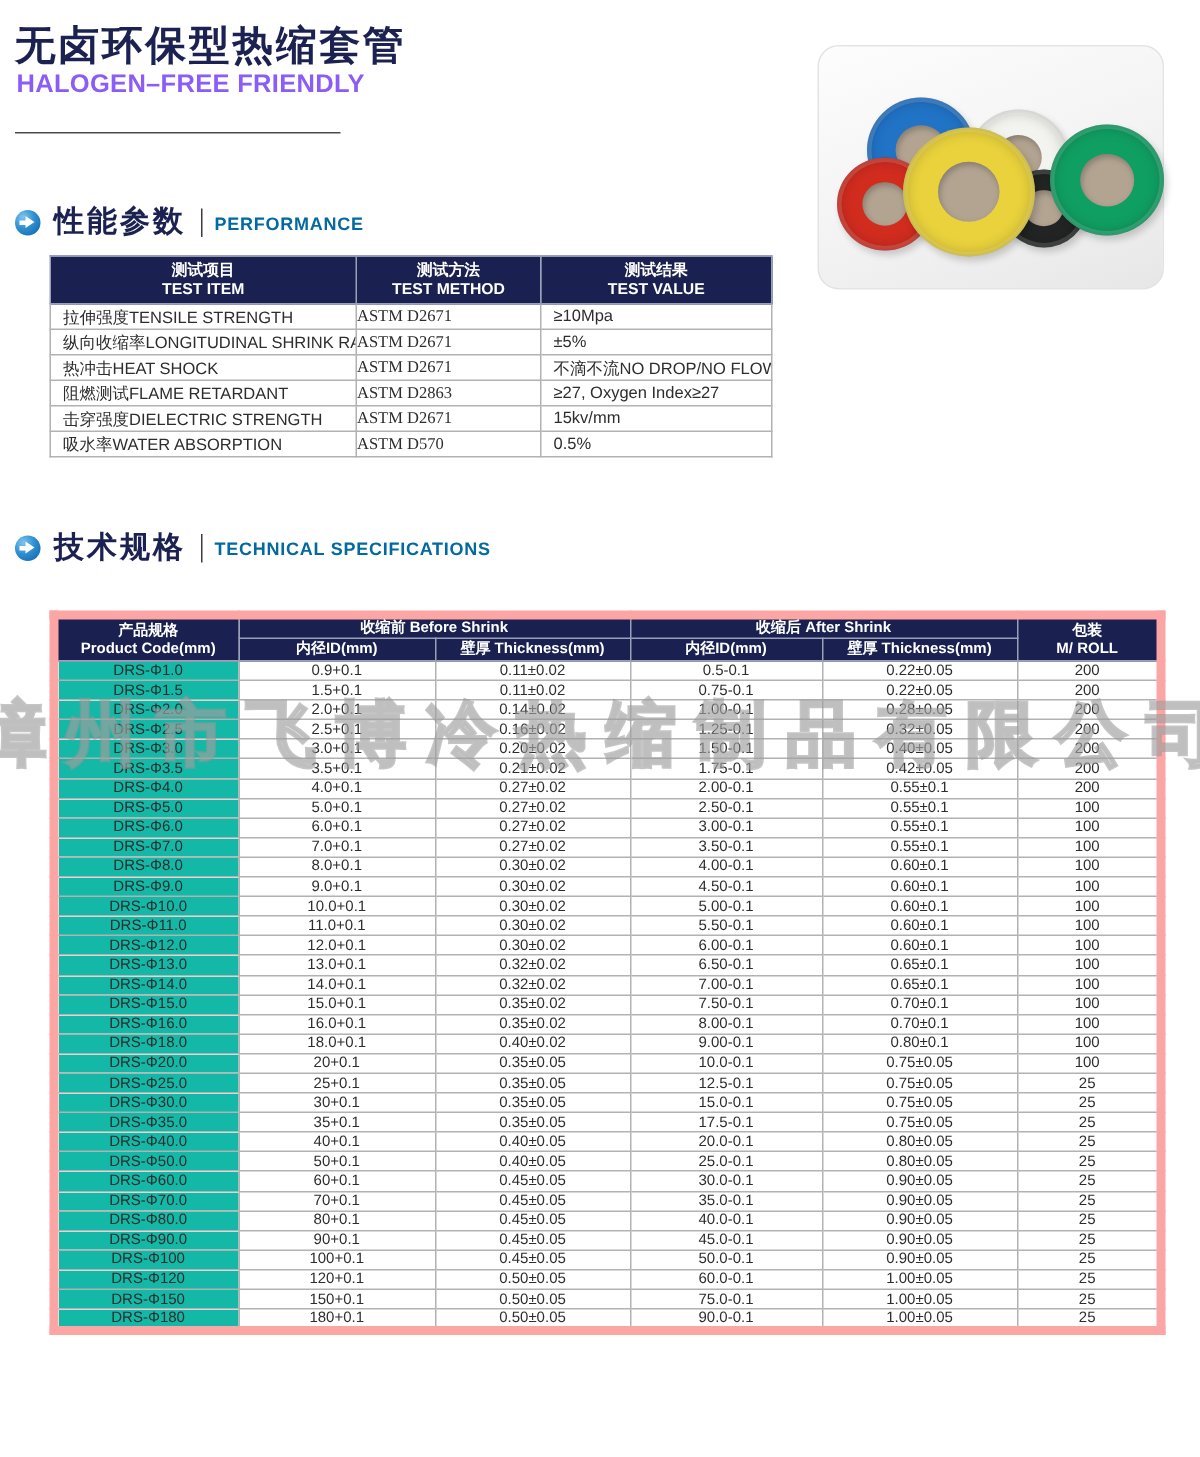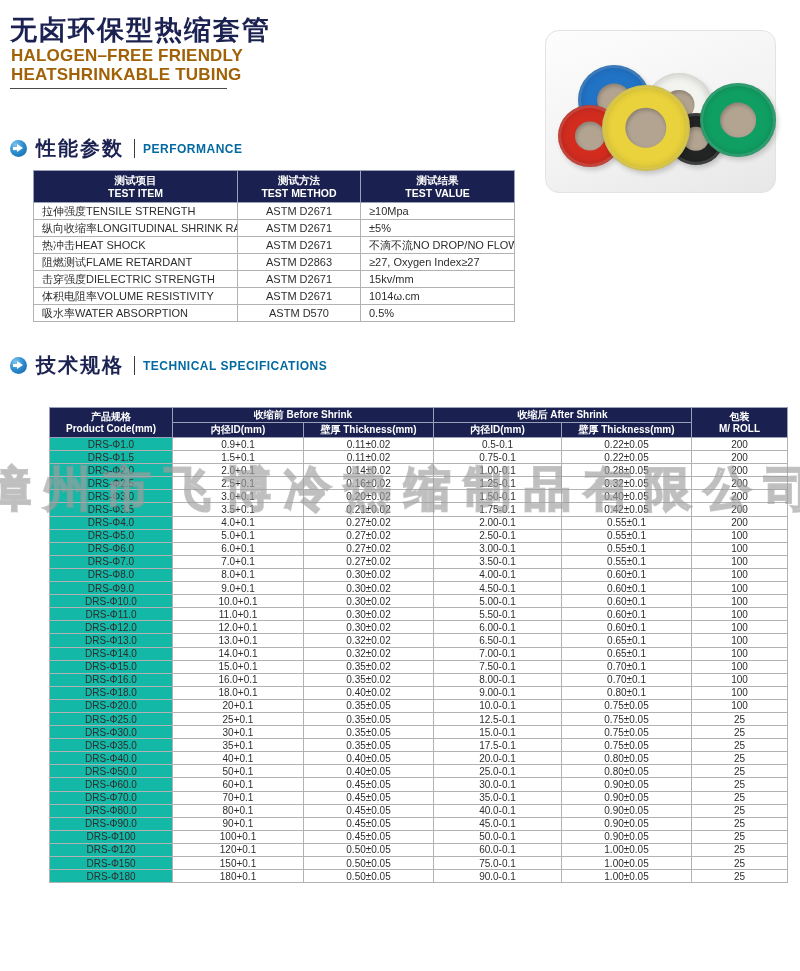--- a/index.html
+++ b/index.html
@@ -4,21 +4,21 @@
 <style>
   * { margin:0; padding:0; box-sizing:border-box; }
   html,body { background:#ffffff; }
   body { font-family:"Liberation Sans","DejaVu Sans",sans-serif; }
   .page { position:relative; width:800px; height:971px; background:#fff; overflow:hidden; }
 
   
   .title-cn { position:absolute; left:10px; top:12px; font-size:27px; font-weight:bold;
               color:#1b2151; letter-spacing:2px; white-space:nowrap; }
   .title-en { position:absolute; left:11px; top:46px; font-size:17px; font-weight:bold;
-              color:#a16207; line-height:19px; letter-spacing:.2px; }
+              color:#8b5cf6; line-height:19px; letter-spacing:.2px; }
   .title-rule { position:absolute; left:10px; top:88px; width:217px; height:1px; background:#4a4a4a; }
 
   
   .photo { position:absolute; left:545px; top:30px; width:231px; height:163px;
            border-radius:14px; border:1px solid #e3e3e3;
            background:linear-gradient(160deg,#fdfdfd 0%,#f3f3f3 55%,#e7e7e7 100%); }
   .rolls { position:absolute; inset:0; }
   .roll { position:absolute; border-radius:50%;
           box-shadow: inset 0 0 0 3px rgba(255,255,255,.14), inset 0 0 10px rgba(0,0,0,.3),
                       2px 3px 5px rgba(0,0,0,.18); }
@@ -49,44 +49,43 @@
   table { border-collapse:collapse; table-layout:fixed; background:#fff; }
   th { background:#1a2150; color:#ffffff; font-weight:bold; border:1px solid #9aa0b8; }
   td { border:1px solid #b2b2b2; color:#2d2d2d; overflow:hidden; white-space:nowrap; }
   .th-cn { display:block; }
   .th-en { display:block; }
 
   
   .perf-table { position:absolute; left:33px; top:170px; width:481px; border:1px solid #8f8f8f; }
   .perf-table th { height:32px; font-size:10.5px; line-height:13px; }
   .perf-table td { height:17px; font-size:11px; padding:0 0 0 8px; text-align:left; }
-  .perf-table td:nth-child(2) { text-align:center; padding:0; }
-
-  
-  .spec-table { position:absolute; left:49px; top:407px; width:738px; border:1px solid #fca5a5; }
+  .perf-table td:nth-child(2) { text-align:left; padding:0;font-family:Liberation Serif, serif; }
+
+  
+  .spec-table { position:absolute; left:33px; top:407px; width:738px; border:6px solid #fca5a5; }
   .spec-table th { font-size:10px; height:15px; line-height:12px; }
   .spec-table thead tr:first-child th[rowspan] { height:30px; }
   .spec-table td { height:13.1px; font-size:10px; text-align:center; padding:0; }
   .spec-table td:first-child { background:#14b8a6; }
 
   
   .watermark { position:absolute; left:-16px; top:458px; width:840px; z-index:6;
                font-size:47px; font-weight:bold; letter-spacing:13px; white-space:nowrap;
                color:rgba(205,205,205,.28); -webkit-text-stroke:2px rgba(150,150,150,.55);
                pointer-events:none; }
 </style>
 </head>
 <body>
 
 <div class="page">
 
   <div class="title-cn">无卤环保型热缩套管</div>
   <div class="title-en">
     <span>HALOGEN–FREE FRIENDLY</span><br>
-    <span>HEATSHRINKABLE TUBING</span>
   </div>
   <div class="title-rule"></div>
 
   <div class="photo">
     <div class="rolls">
         <div class="roll roll-blue" style="background: rgb(33, 115, 198); --hole: #b3a492;"></div>
         <div class="roll roll-red" style="background: rgb(210, 44, 31); --hole: #b3a492;"></div>
         <div class="roll roll-white" style="background: rgb(243, 243, 239); --hole: #b3a492;"></div>
         <div class="roll roll-black" style="background: rgb(35, 37, 36); --hole: #b3a492;"></div>
         <div class="roll roll-yellow" style="background: rgb(233, 210, 60); --hole: #b3a492;"></div>
@@ -141,25 +140,20 @@
         </tr>
         <tr>
           <td>阻燃测试FLAME RETARDANT</td>
           <td>ASTM D2863</td>
           <td>≥27, Oxygen Index≥27</td>
         </tr>
         <tr>
           <td>击穿强度DIELECTRIC STRENGTH</td>
           <td>ASTM D2671</td>
           <td>15kv/mm</td>
-        </tr>
-        <tr>
-          <td>体积电阻率VOLUME RESISTIVITY</td>
-          <td>ASTM D2671</td>
-          <td>1014ω.cm</td>
         </tr>
         <tr>
           <td>吸水率WATER ABSORPTION</td>
           <td>ASTM D570</td>
           <td>0.5%</td>
         </tr>
       </tbody>
   </table>
 
   <div class="section s2">

